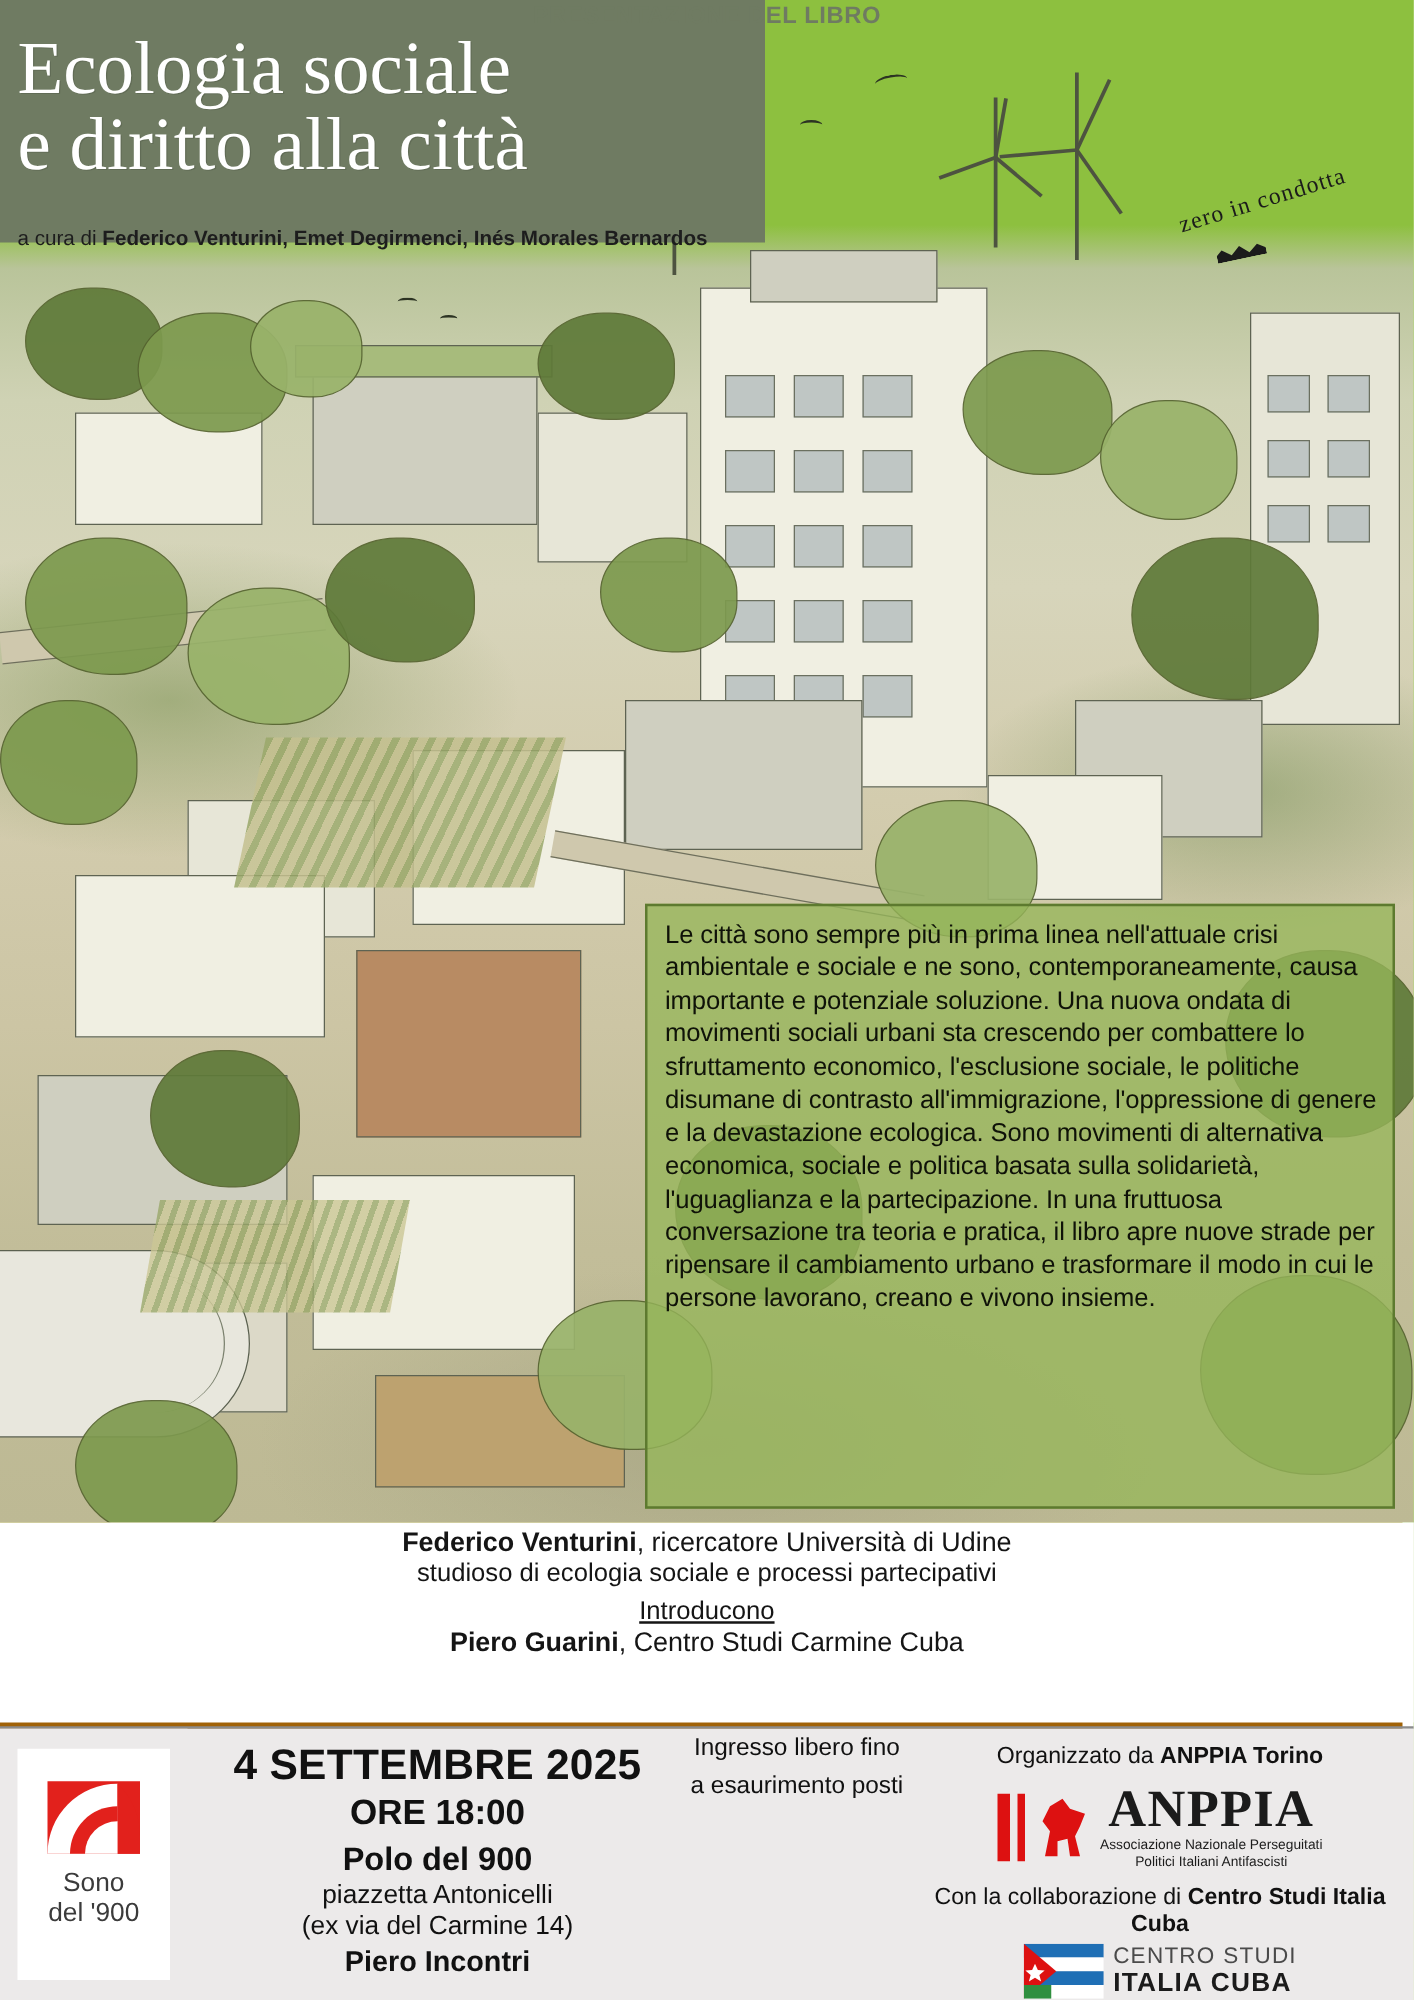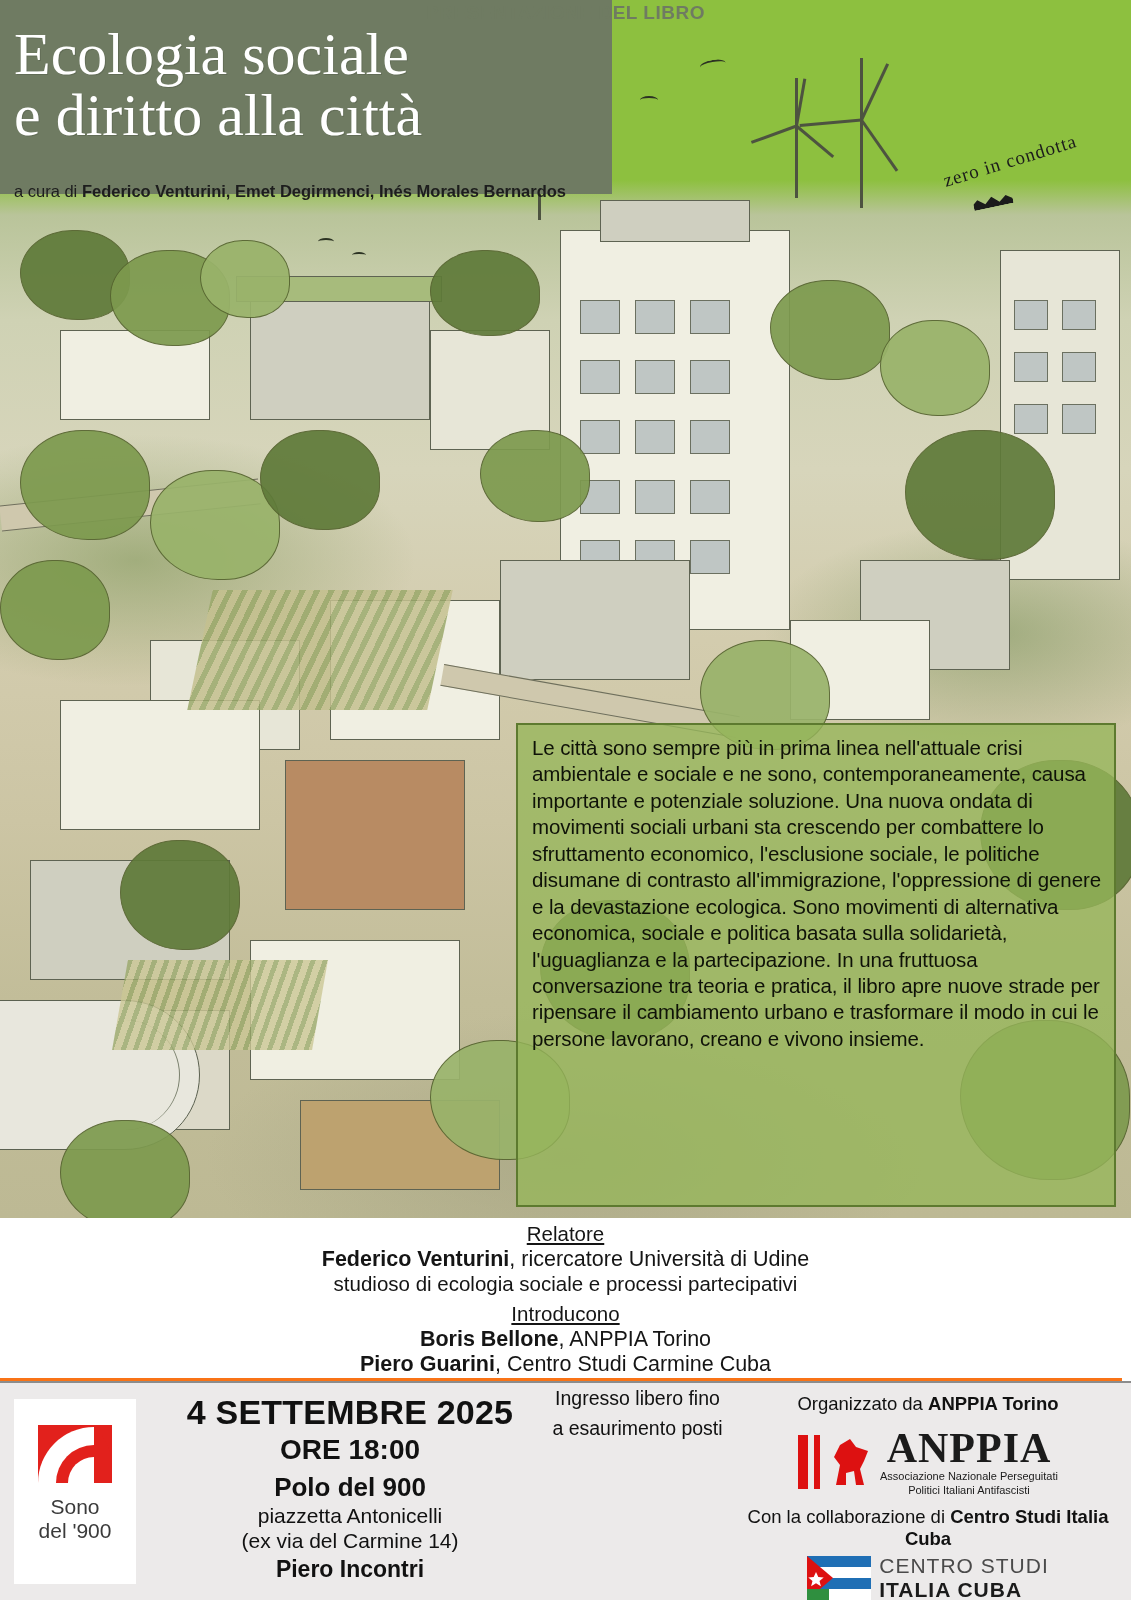--- a/index.html
+++ b/index.html
@@ -4,21 +4,21 @@
 <style>
   * { box-sizing: border-box; }
   html, body { margin:0; padding:0; }
   body {
     width: 1131px; height: 1600px;
     font-family: "Liberation Sans", sans-serif;
     background: #ffffff;
     overflow: hidden;
     position: relative;
   }
-  .poster { position: relative; width:1122px; height:1600px; background:#f97316; }
+  .poster { position: relative; width:1122px; height:1600px; background:#a16207; }
 
   
   .art {
     position: absolute; left:0; top:0; width:1131px; height:1218px;
     background:#8cbf3f;
     overflow:hidden;
   }
   
   .city {
     position:absolute; left:0; top:0; width:100%; height:100%;
@@ -165,21 +165,21 @@
   .anppia-bars { width:10px; height:54px; background:#d11; margin-right:6px; }
   .anppia-bars2 { width:6px; height:54px; background:#d11; margin-right:10px; }
   .anppia-horse { width:44px; height:54px; position:relative; margin-right:6px; }
   .anppia-name { font-family:"Liberation Serif", serif; font-size:42px; font-weight:bold; color:#1b1b1b; letter-spacing:1px; line-height:1; }
   .anppia-sub { font-size:11px; color:#1b1b1b; line-height:1.15; margin-top:1px; }
   .collab { font-size:18.5px; color:#111; margin-top:10px; }
   .collab b { font-weight:bold; }
   .csic { display:flex; align-items:center; justify-content:center; margin-top:4px; }
   .csic-flag { width:64px; height:44px; position:relative; margin-right:8px; }
   .csic-txt { text-align:left; }
-  .csic-txt .l1 { font-size:21px; color:#4a4a4a; letter-spacing:1px; }
+  .csic-txt .l1 { font-size:18px; color:#4a4a4a; letter-spacing:1px; }
   .csic-txt .l2 { font-size:21px; color:#1b1b1b; font-weight:bold; letter-spacing:1px; }
 </style>
 </head>
 <body>
 
 <div class="poster">
 
   <div class="art">
     <div class="city"></div>
 
@@ -296,29 +296,25 @@
 
     <div class="publisher">zero in condotta</div>
     <div class="pub-sq"></div>
 
     <div class="synopsis">
       <p>Le città sono sempre più in prima linea nell'attuale crisi ambientale e sociale e ne sono, contemporaneamente, causa importante e potenziale soluzione. Una nuova ondata di movimenti sociali urbani sta crescendo per combattere lo sfruttamento economico, l'esclusione sociale, le politiche disumane di contrasto all'immigrazione, l'oppressione di genere e la devastazione ecologica. Sono movimenti di alternativa economica, sociale e politica basata sulla solidarietà, l'uguaglianza e la partecipazione. In una fruttuosa conversazione tra teoria e pratica, il libro apre nuove strade per ripensare il cambiamento urbano e trasformare il modo in cui le persone lavorano, creano e vivono insieme.</p>
     </div>
   </div>
 
   <div class="speakers">
-    <div class="lbl">Relatore</div>
     <div class="ln">
       <b>Federico Venturini</b><span>, ricercatore Università di Udine</span>
     </div>
     <div class="ln sub">studioso di ecologia sociale e processi partecipativi</div>
     <div class="lbl lbl2">Introducono</div>
-    <div class="ln">
-      <b>Boris Bellone</b><span>, ANPPIA Torino</span>
-    </div>
     <div class="ln">
       <b>Piero Guarini</b><span>, Centro Studi Carmine Cuba</span>
     </div>
   </div>
 
   <div class="rule" style="top:1381px;"></div>
 
   <div class="footer">
 
     <div class="foot-logo">

